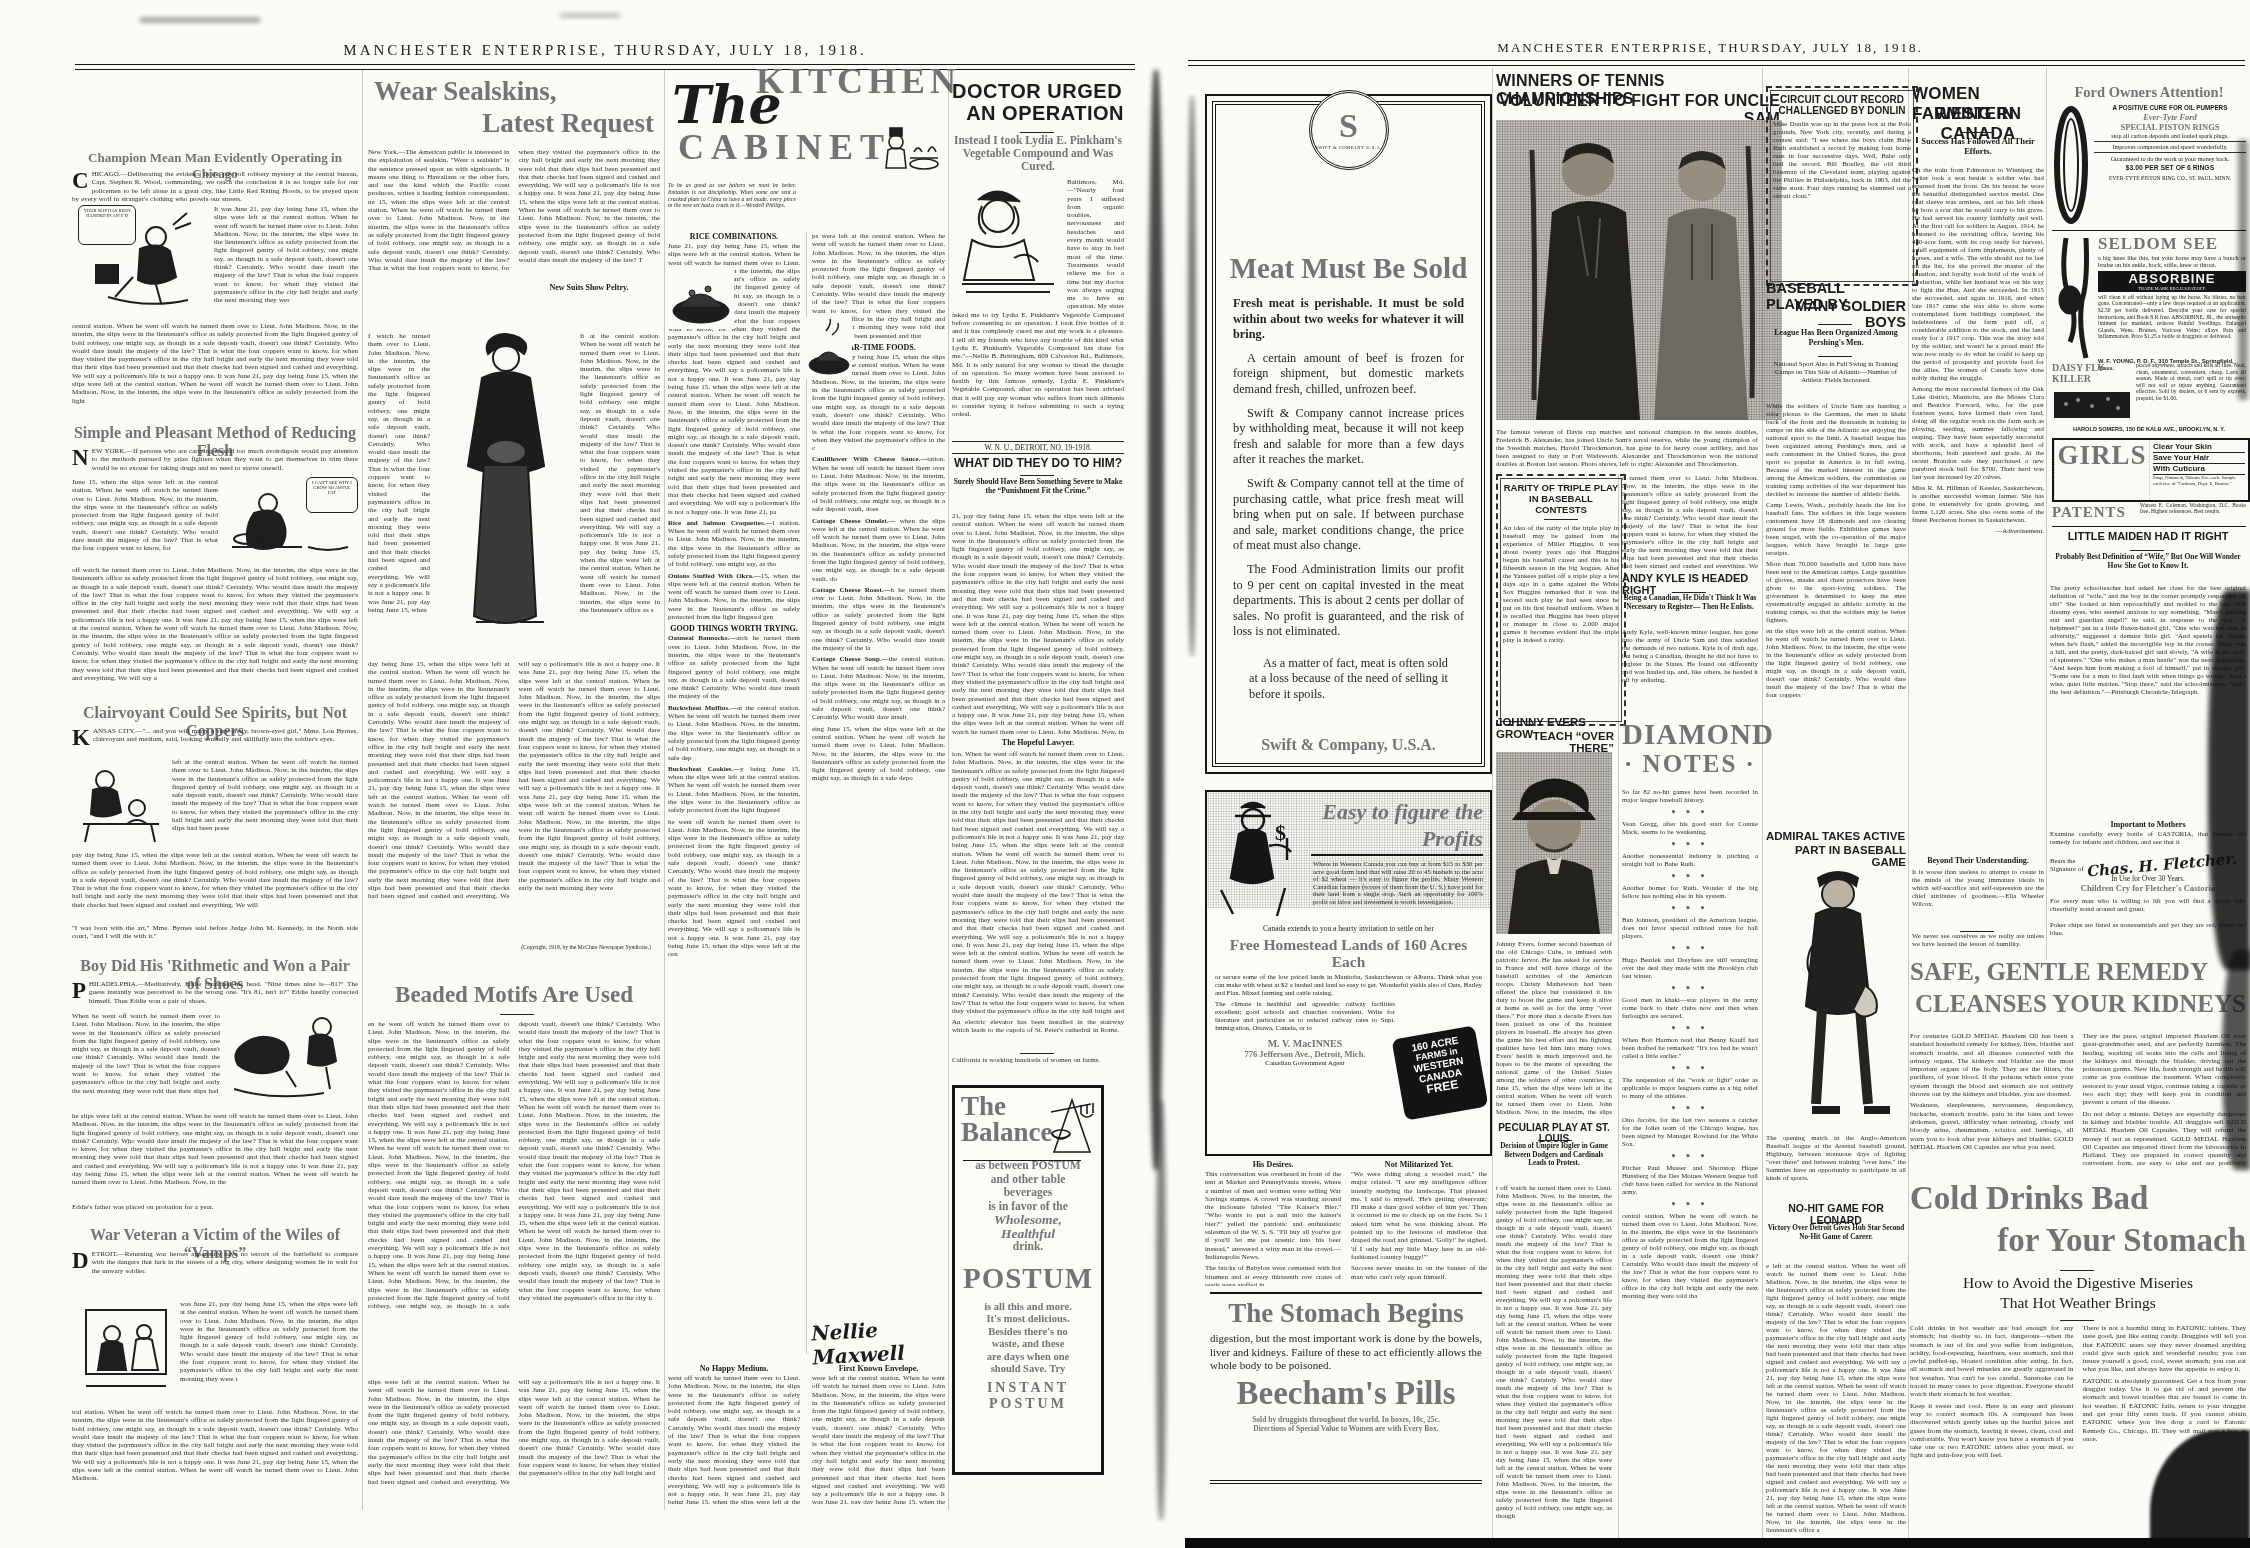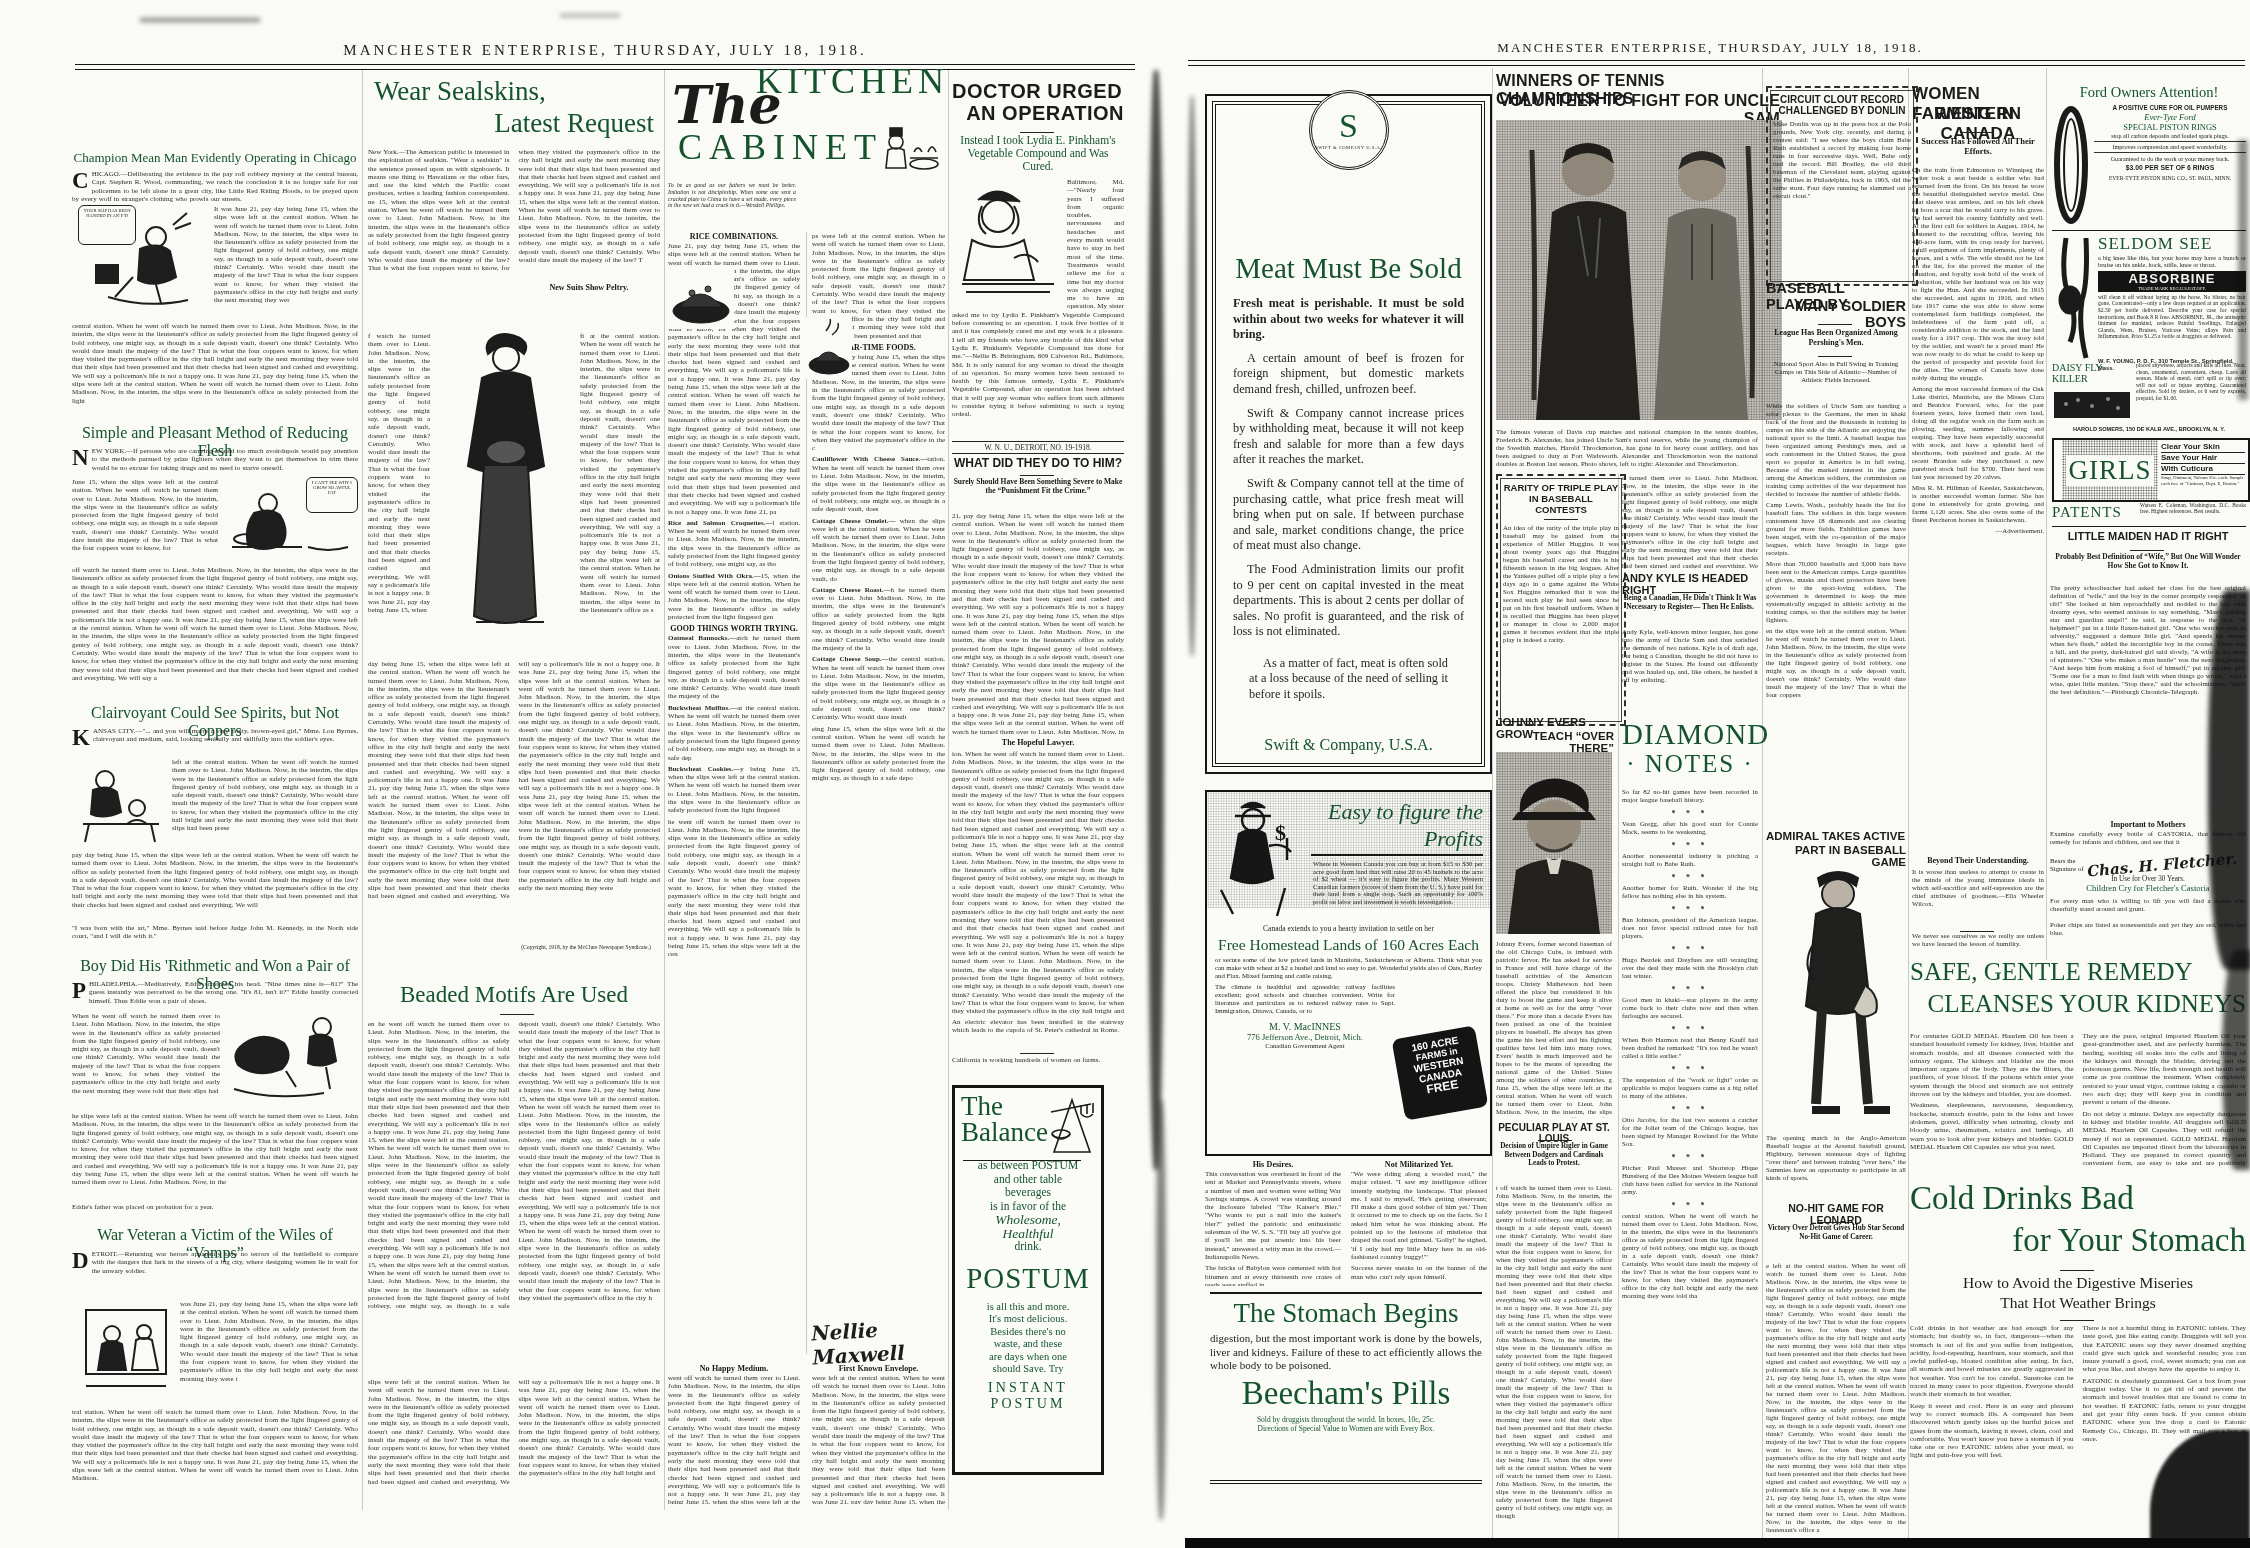--- a/index.html
+++ b/index.html
@@ -5,21 +5,21 @@
   html,body{margin:0;padding:0;background:#e7e7e3;}
   .canvas{position:relative;width:2250px;height:1548px;background:#fafaf6;overflow:hidden;
           font-family:"Liberation Serif","DejaVu Serif",serif;color:#1c1c1c;}
   .abs{position:absolute;}
   .bt{font-size:7px;line-height:8.3px;text-align:justify;overflow:hidden;color:#2a2a2a;word-spacing:.4px;}
   .bt p{margin:0 0 3px 0;}
   .s68{font-size:6.8px;line-height:8px;}
   .dc{float:left;font-weight:bold;font-size:23px;line-height:19px;padding:1px 3px 0 0;color:#191919;}
   .cols2{column-count:2;column-gap:9px;}
   .goth{font-family:"Liberation Sans","DejaVu Sans",sans-serif;font-weight:700;color:#1b1b1b;}
-  .ser{font-family:"Liberation Serif","DejaVu Serif",serif;font-weight:400;color:#14532d;}
+  .ser{font-family:"Liberation Serif","DejaVu Serif",serif;font-weight:700;color:#737373;}
   .c{text-align:center;}.r{text-align:right;}.i{font-style:italic;}.b{font-weight:bold;}
   .vr{position:absolute;width:1px;background:rgba(25,25,25,.22);}
   .hl{position:absolute;height:1px;background:#1a1a1a;}
   .dr{position:absolute;height:4px;border-top:1.5px solid #141414;border-bottom:1px solid #141414;}
   .shr{height:1px;background:#232323;width:34px;margin:4px auto;}
   .minihead{font:bold 8px/10px "Liberation Serif",serif;text-align:center;color:#161616;}
   .photo{position:absolute;overflow:hidden;background:#cbc9c2;}
   .ht{background-image:radial-gradient(#3a3a3a .8px,transparent .9px);background-size:2.6px 2.6px;}
   .sep{text-align:center;font:bold 8px/13px "Liberation Serif",serif;letter-spacing:4px;}
   .di{margin:0 0 4px 0;}
@@ -555,21 +555,21 @@
           <circle cx="40" cy="20" r="2"></circle>
           <circle cx="56" cy="13" r="2"></circle>
           <circle cx="66" cy="22" r="2"></circle>
         </g>
       </svg>
   </div>
   <div class="abs" style="left:2136px;top:362px;width:110px;height:62px;font-size:5.6px;line-height:6.6px;text-align:justify;overflow:hidden;">placed anywhere, attracts and kills all flies. Neat, clean, ornamental, convenient, cheap. Lasts all season. Made of metal, can't spill or tip over; will not soil or injure anything. Guaranteed effective. Sold by dealers, or 6 sent by express, prepaid, for $1.00.</div>
   <div class="abs c" style="left:2052px;top:426px;width:194px;font:bold 5.6px/7px 'Liberation Sans',sans-serif;">HAROLD SOMERS, 150 DE KALB AVE., BROOKLYN, N. Y.</div>
 
   <div class="abs" style="left:2052px;top:438px;width:194px;height:60px;border:2px solid #161616;display:flex;">
-    <div class="ht" style="width:96px;display:flex;align-items:center;justify-content:center;margin-left:8px;">
+    <div class="ht" style="width:96px;display:flex;justify-content:center;">
       <span class="ser" style="font-size:27px;letter-spacing:1px;background:#fafaf6;padding:0 2px;">GIRLS</span>
     </div>
     <div style="flex:1;padding:2px 3px;">
       <div style="font:bold 8px/10px 'Liberation Sans',sans-serif;border-bottom:1px solid #222;">Clear Your Skin</div>
       <div style="font:bold 8px/10px 'Liberation Sans',sans-serif;border-bottom:1px solid #222;">Save Your Hair</div>
       <div style="font:bold 8px/10px 'Liberation Sans',sans-serif;border-bottom:1px solid #222;">With Cuticura</div>
       <div style="font-size:4.8px;line-height:5.6px;">Soap, Ointment, Talcum 25c. each. Sample each free of "Cuticura, Dept. E, Boston."</div>
     </div>
   </div>
 

